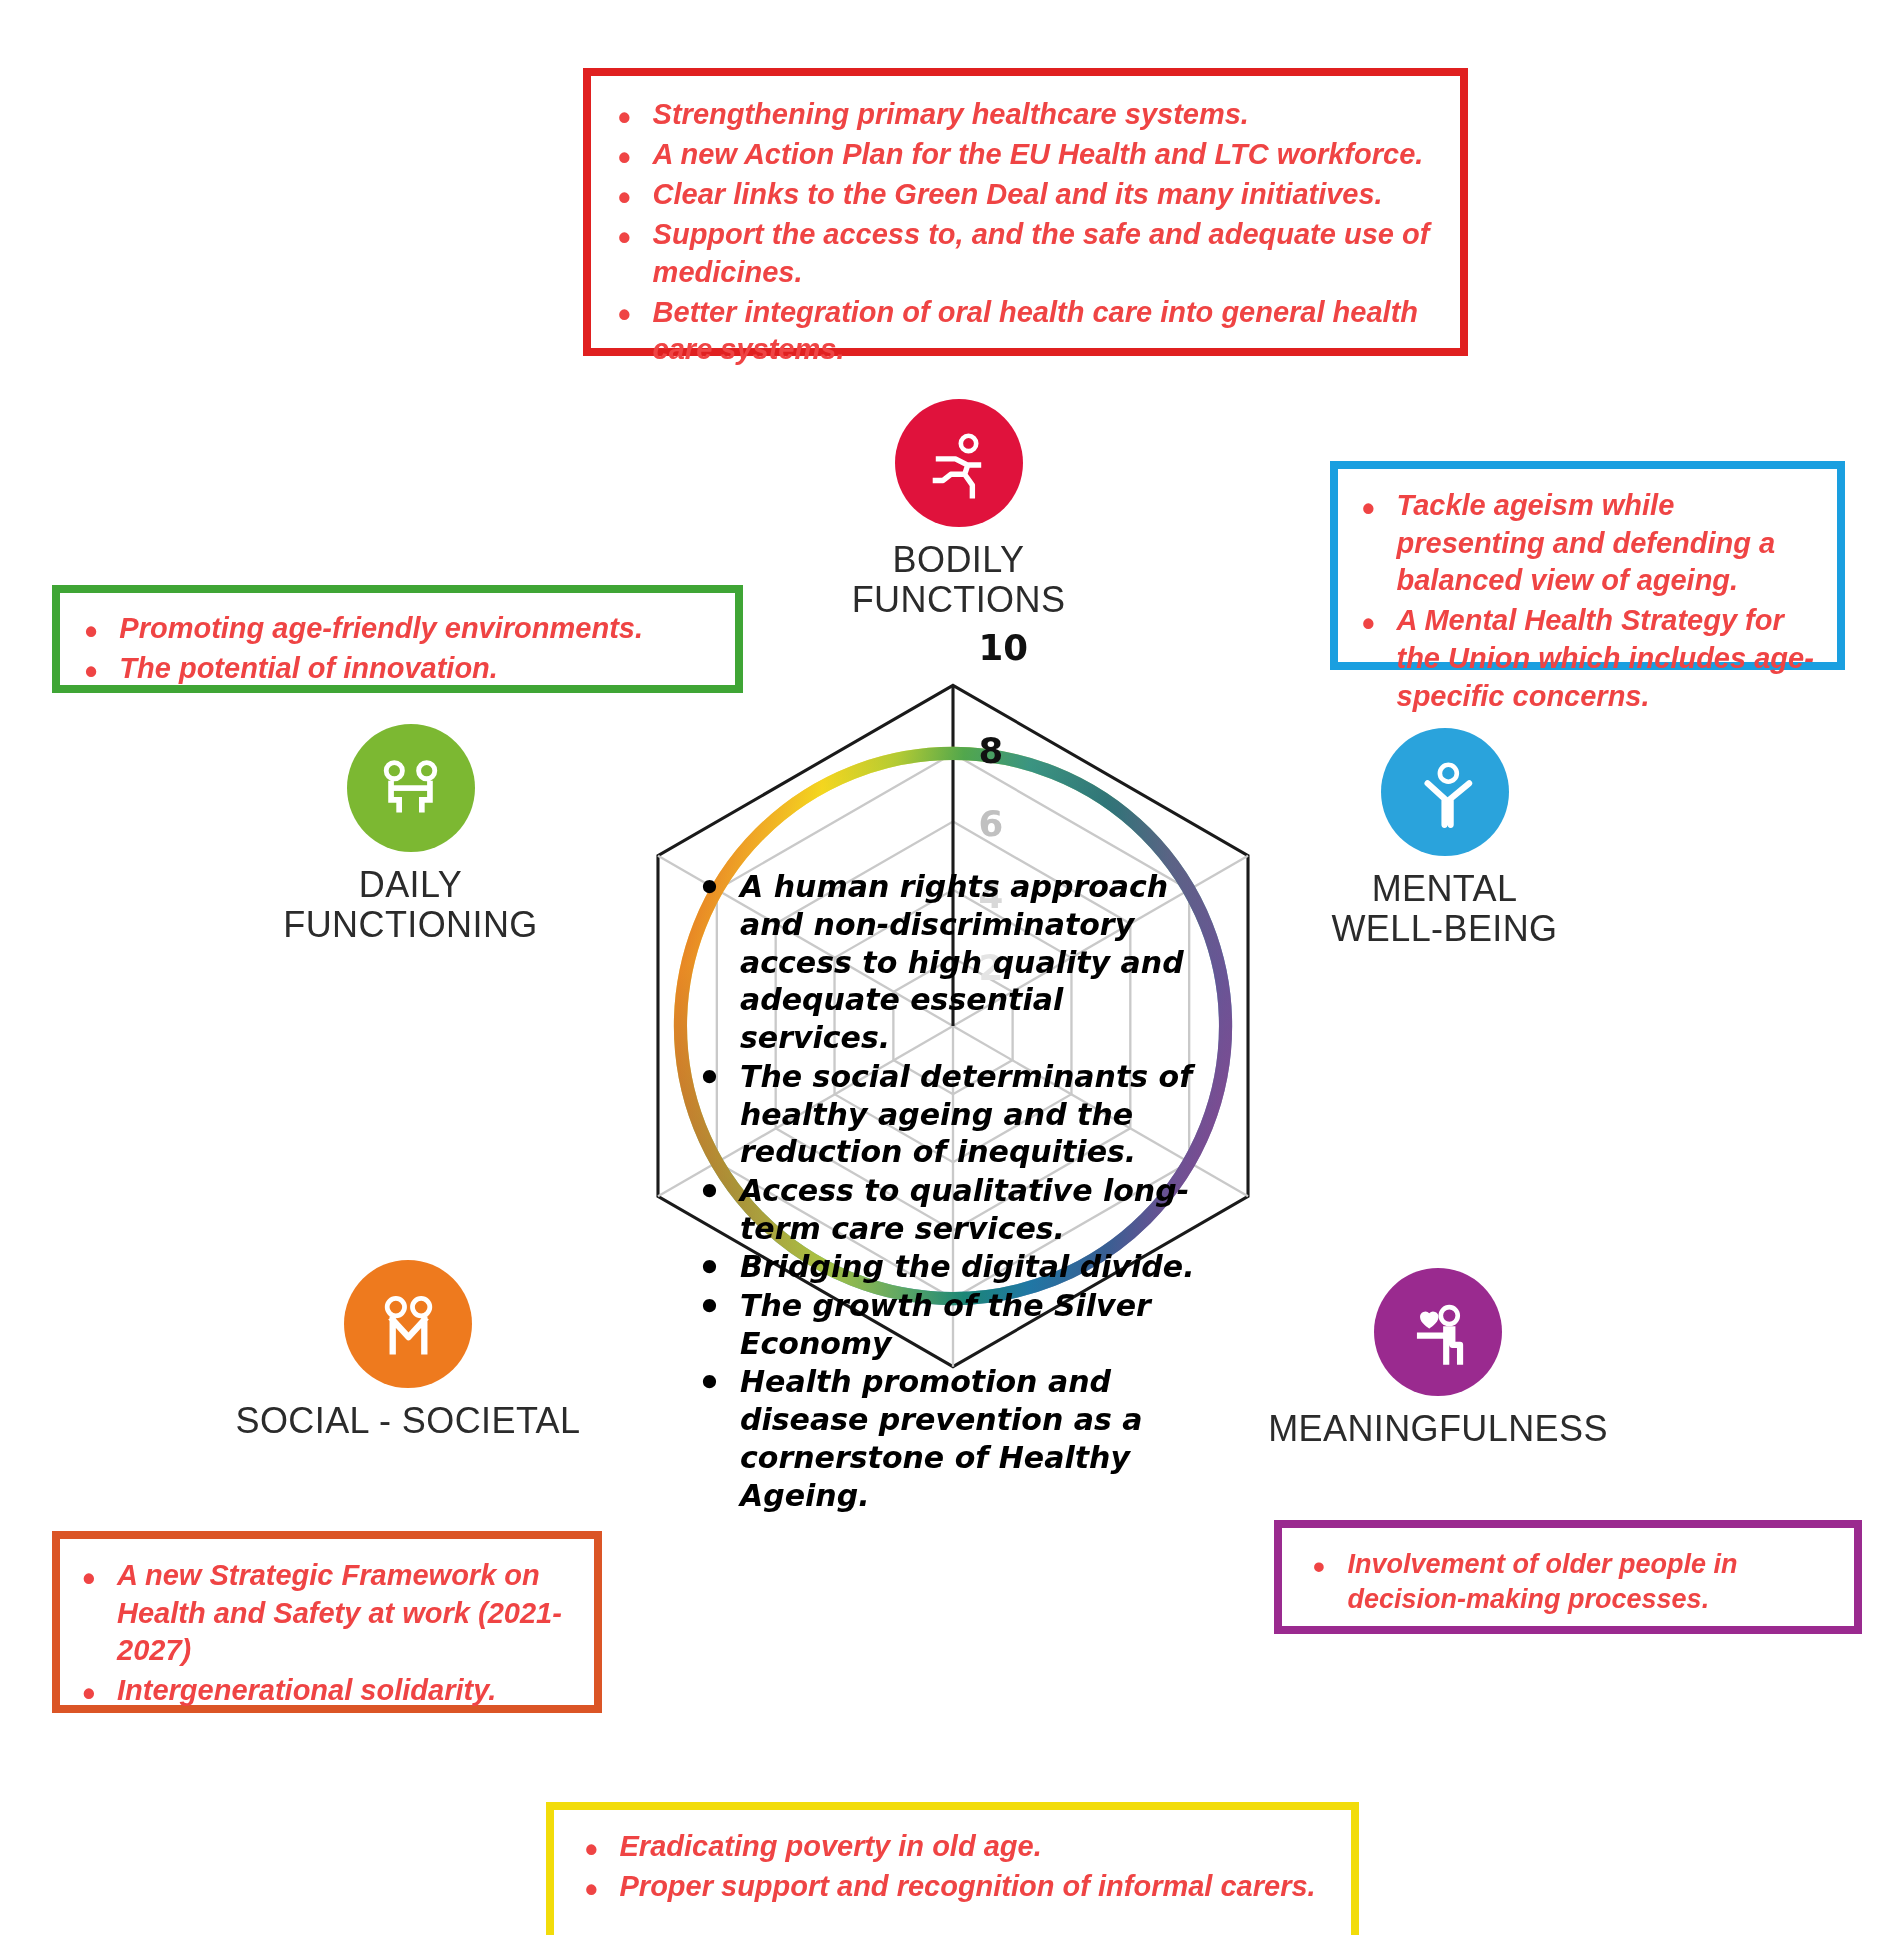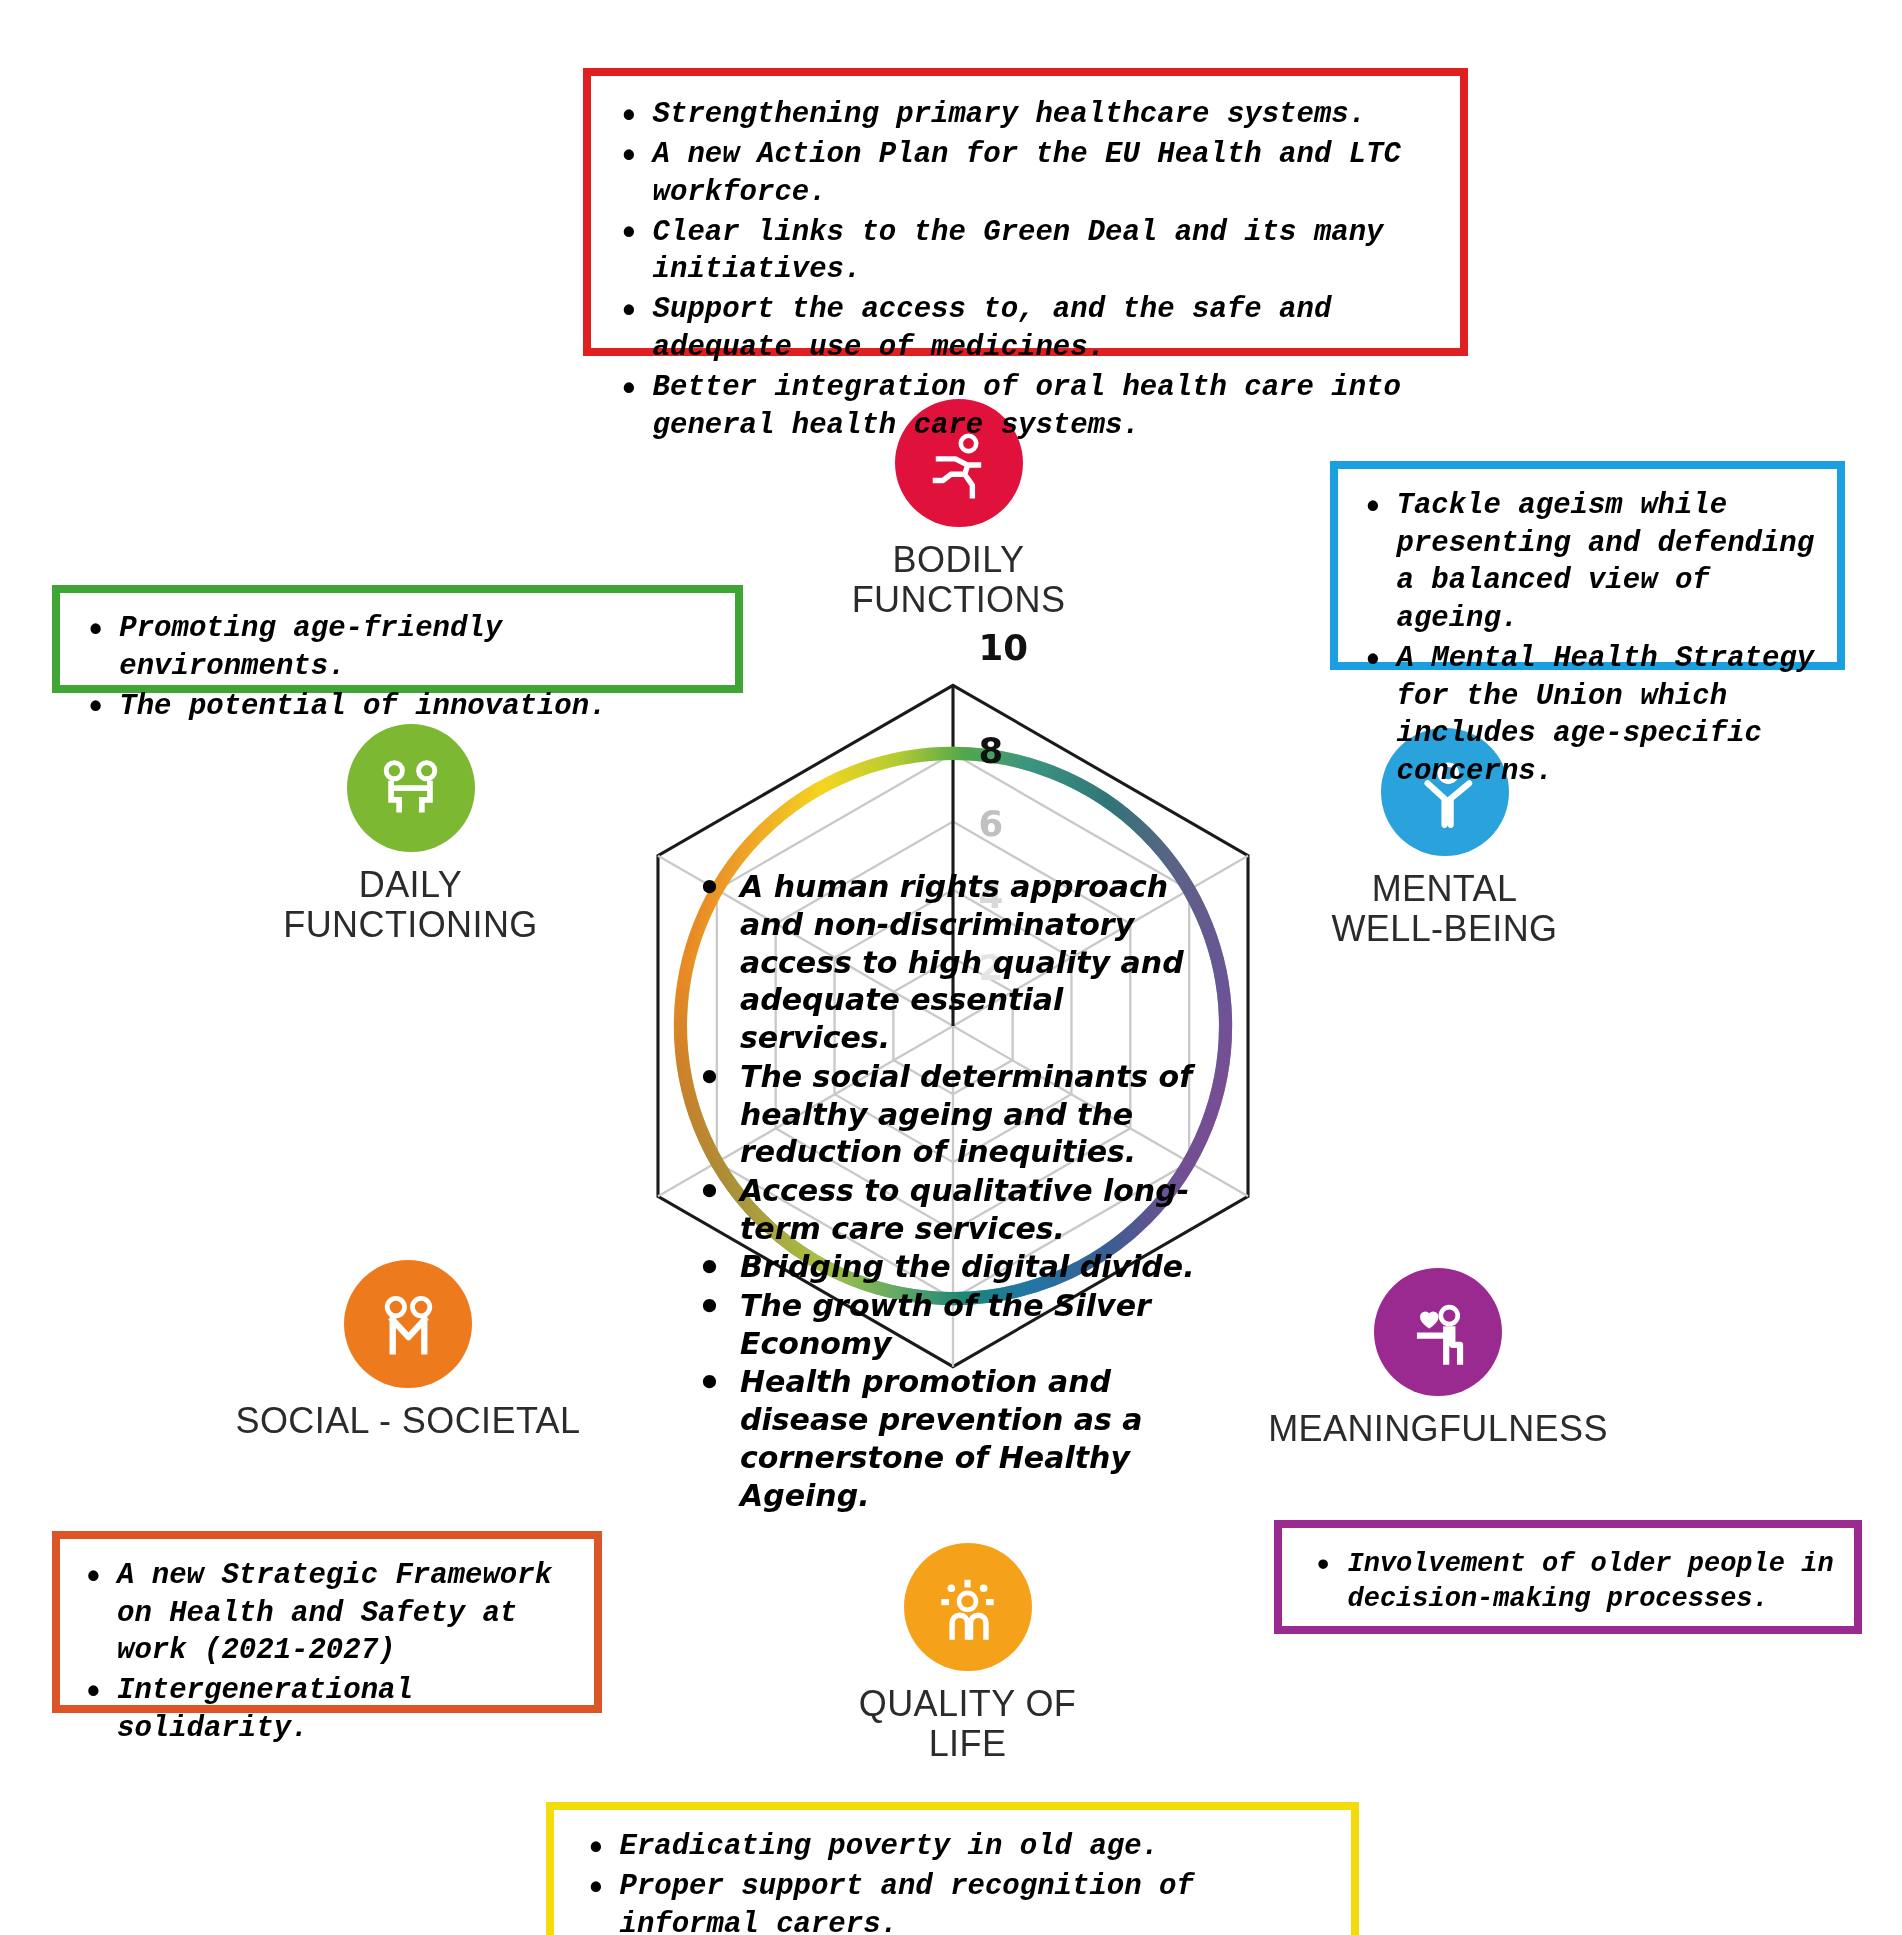--- a/index.html
+++ b/index.html
@@ -11,24 +11,24 @@
 
   
   .callout{
     position:absolute; box-sizing:border-box; background:#ffffff;
   }
   .callout ul{
     list-style:none; margin:0; padding:0;
   }
   .callout li{
     position:relative;
-    font-family:Liberation Mono, monospace;
+    font-family:Liberation Sans, sans-serif;
     font-style:italic;
     font-weight:600;
-    color:#000000;
+    color:#ef4444;
     line-height:1.30;
     padding-left:50px;
     margin:0 0 2.3px 0;
   }
   .callout li:last-child{margin-bottom:0;}
   .callout li::before{
     content:"\2022";
     position:absolute; left:15.5px; top:-2.3px;
     font-size:1.25em; font-style:normal; line-height:1.30;
   }
@@ -215,35 +215,20 @@
     <div class="disc" style="background:#9A2A8F">
       <svg width="77" height="77" viewBox="0 0 100 100">
         <path d="M26 30 a7 7 0 0 1 12 -5 a7 7 0 0 1 12 5 c0 8 -12 15 -12 15 s-12 -7 -12 -15 z" fill="#fff"></path>
         <circle cx="64" cy="28" r="11" fill="none" stroke="#fff" stroke-width="6"></circle>
         <path d="M26 54 H60 M60 46 L60 88 M68 46 L68 66 L78 66 L78 88" fill="none" stroke="#fff" stroke-width="8" stroke-linecap="square" stroke-linejoin="round"></path>
       </svg>
     </div>
     <div class="label">MEANINGFULNESS</div>
   </div>
 
-  <div class="node" id="node-quality">
-    <div class="disc" style="background:#F5A21A">
-      <svg width="77" height="77" viewBox="0 0 100 100">
-        <circle cx="50" cy="42" r="11" fill="none" stroke="#fff" stroke-width="6"></circle>
-        <rect x="46" y="14" width="8" height="10" fill="#fff"></rect>
-        <circle cx="29" cy="25" r="5" fill="#fff"></circle>
-        <circle cx="71" cy="25" r="5" fill="#fff"></circle>
-        <rect x="16" y="39" width="10" height="8" fill="#fff"></rect>
-        <rect x="74" y="39" width="10" height="8" fill="#fff"></rect>
-        <path d="M30 92 L30 70 a10 10 0 0 1 20 0 L50 92" fill="none" stroke="#fff" stroke-width="7"></path>
-        <path d="M54 92 L54 70 a10 10 0 0 1 20 0 L74 92" fill="none" stroke="#fff" stroke-width="7"></path>
-      </svg>
-    </div>
-    <div class="label">QUALITY OF LIFE</div>
-  </div>
 
   <div class="callout" id="box-top">
     <ul>
       <li>Strengthening primary healthcare systems.</li>
       <li>A new Action Plan for the EU Health and LTC workforce.</li>
       <li>Clear links to the Green Deal and its many initiatives.</li>
       <li>Support the access to, and the safe and adequate use of medicines.</li>
       <li>Better integration of oral health care into general health care systems.</li>
     </ul>
   </div>

